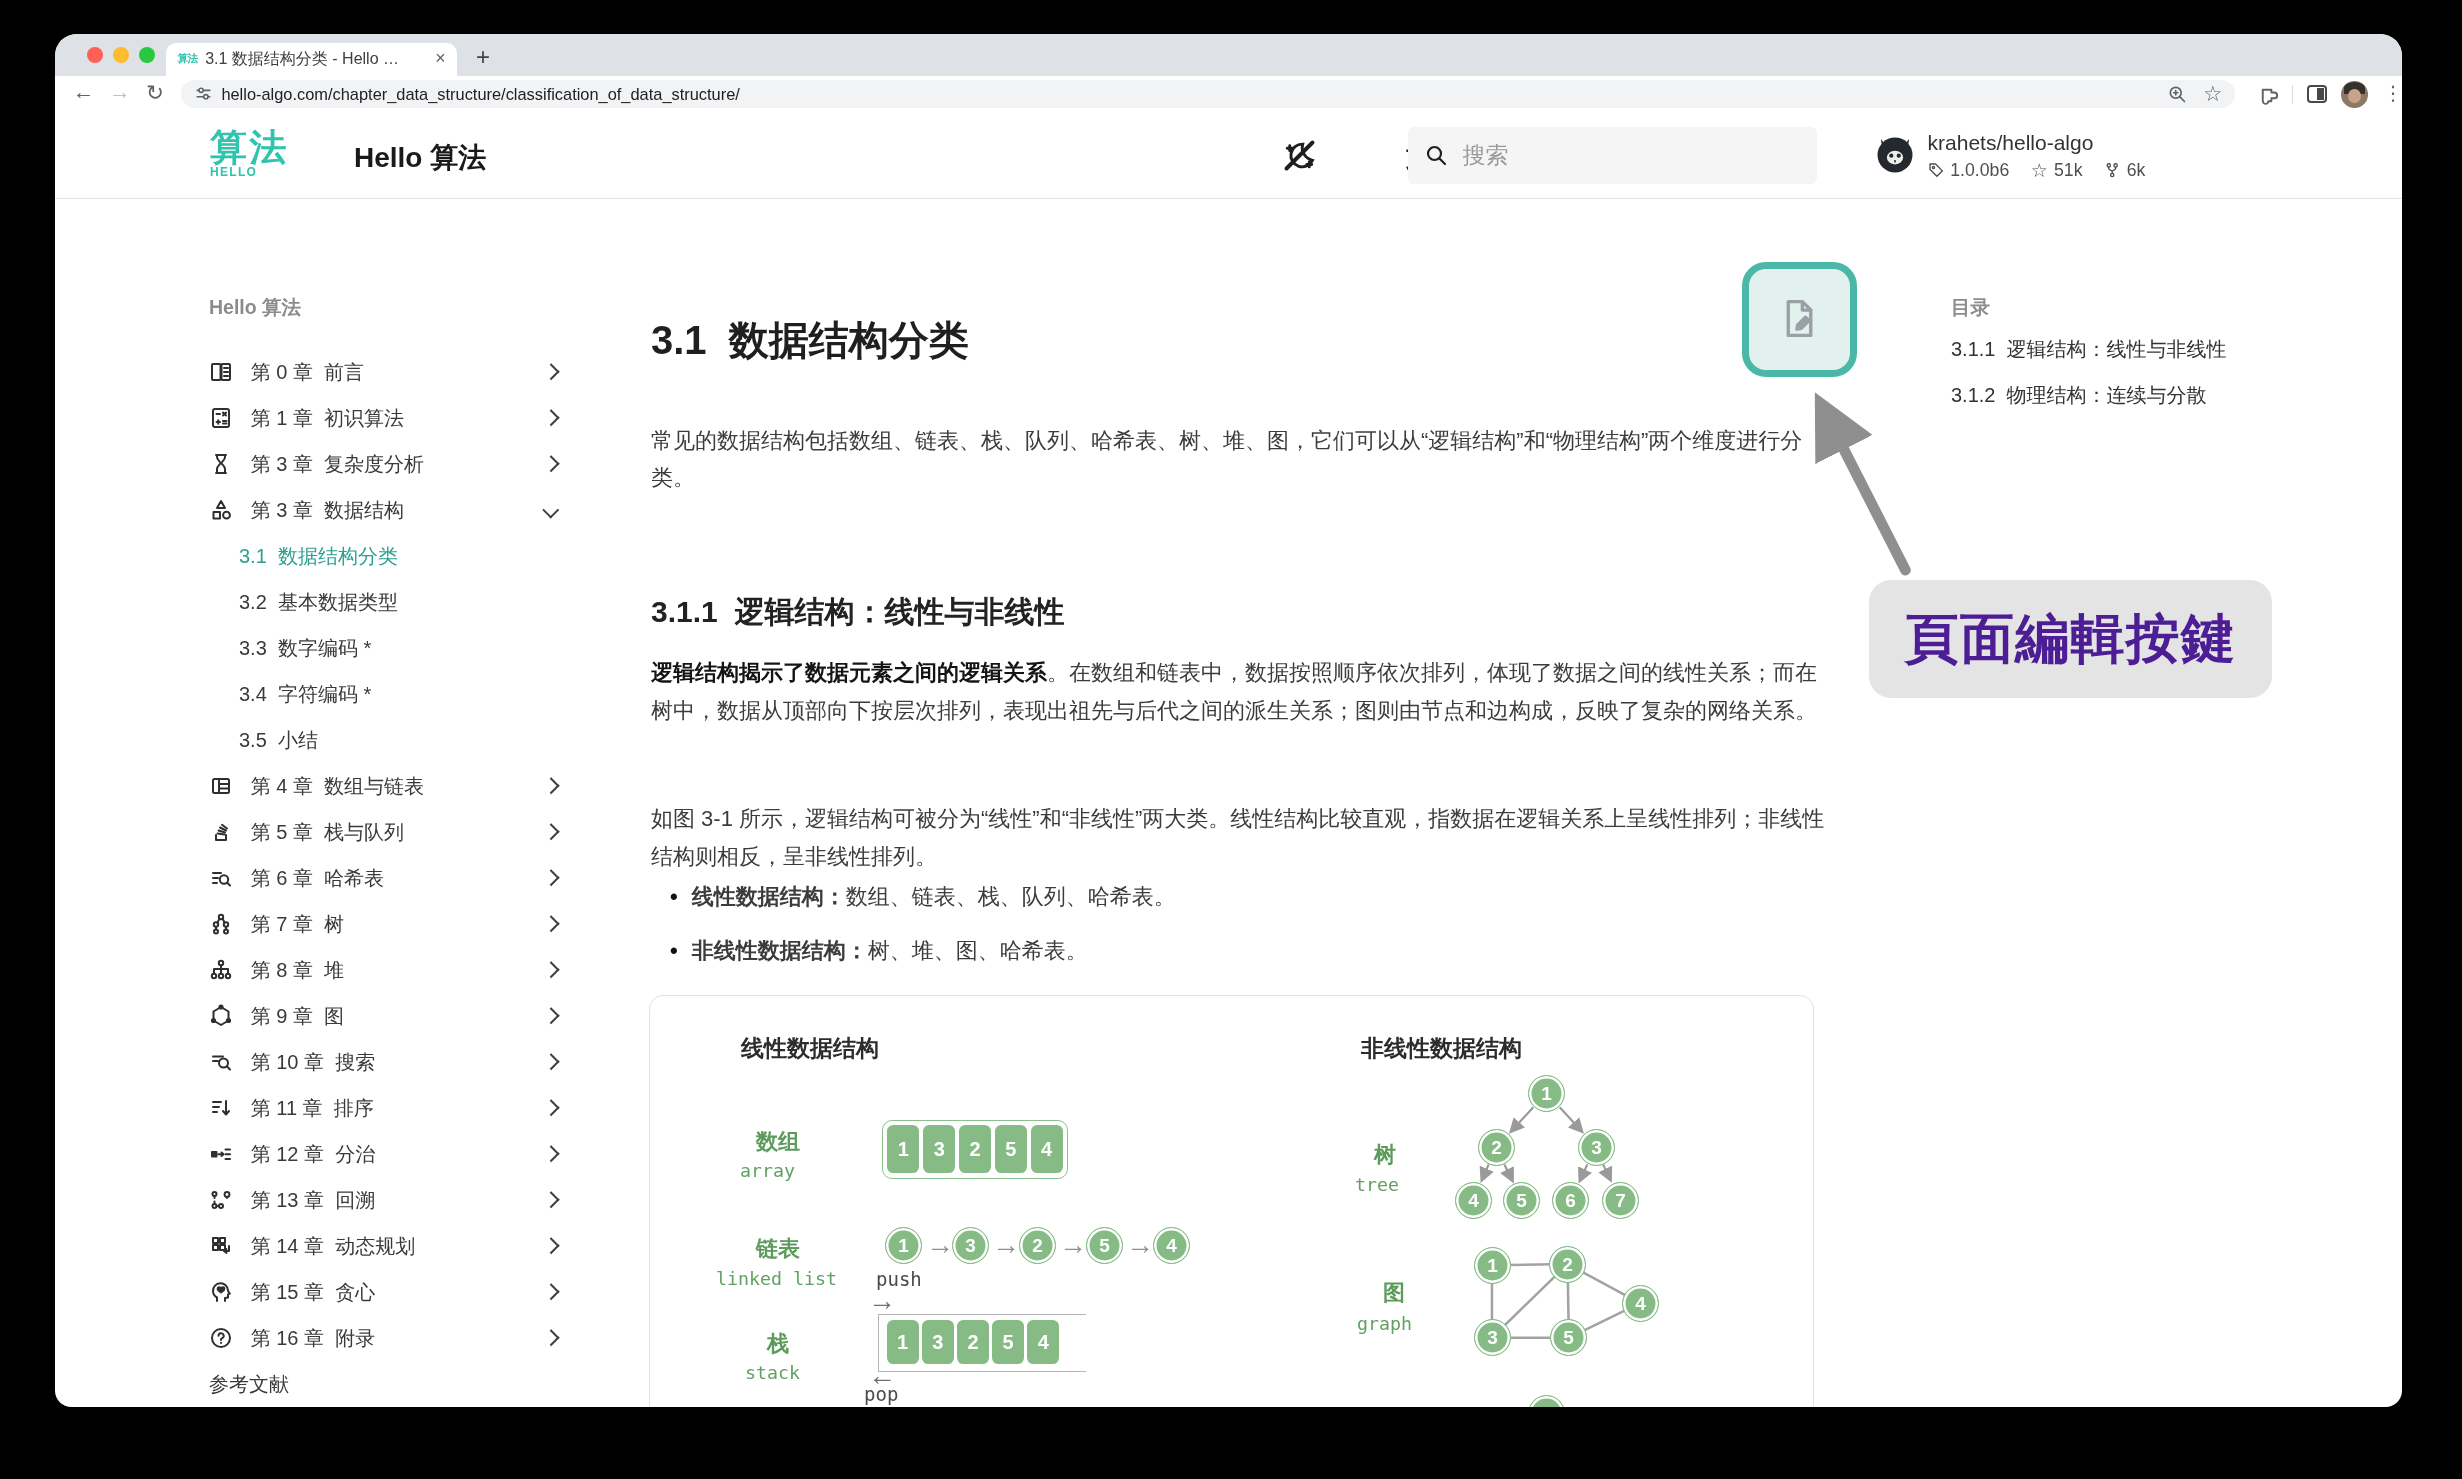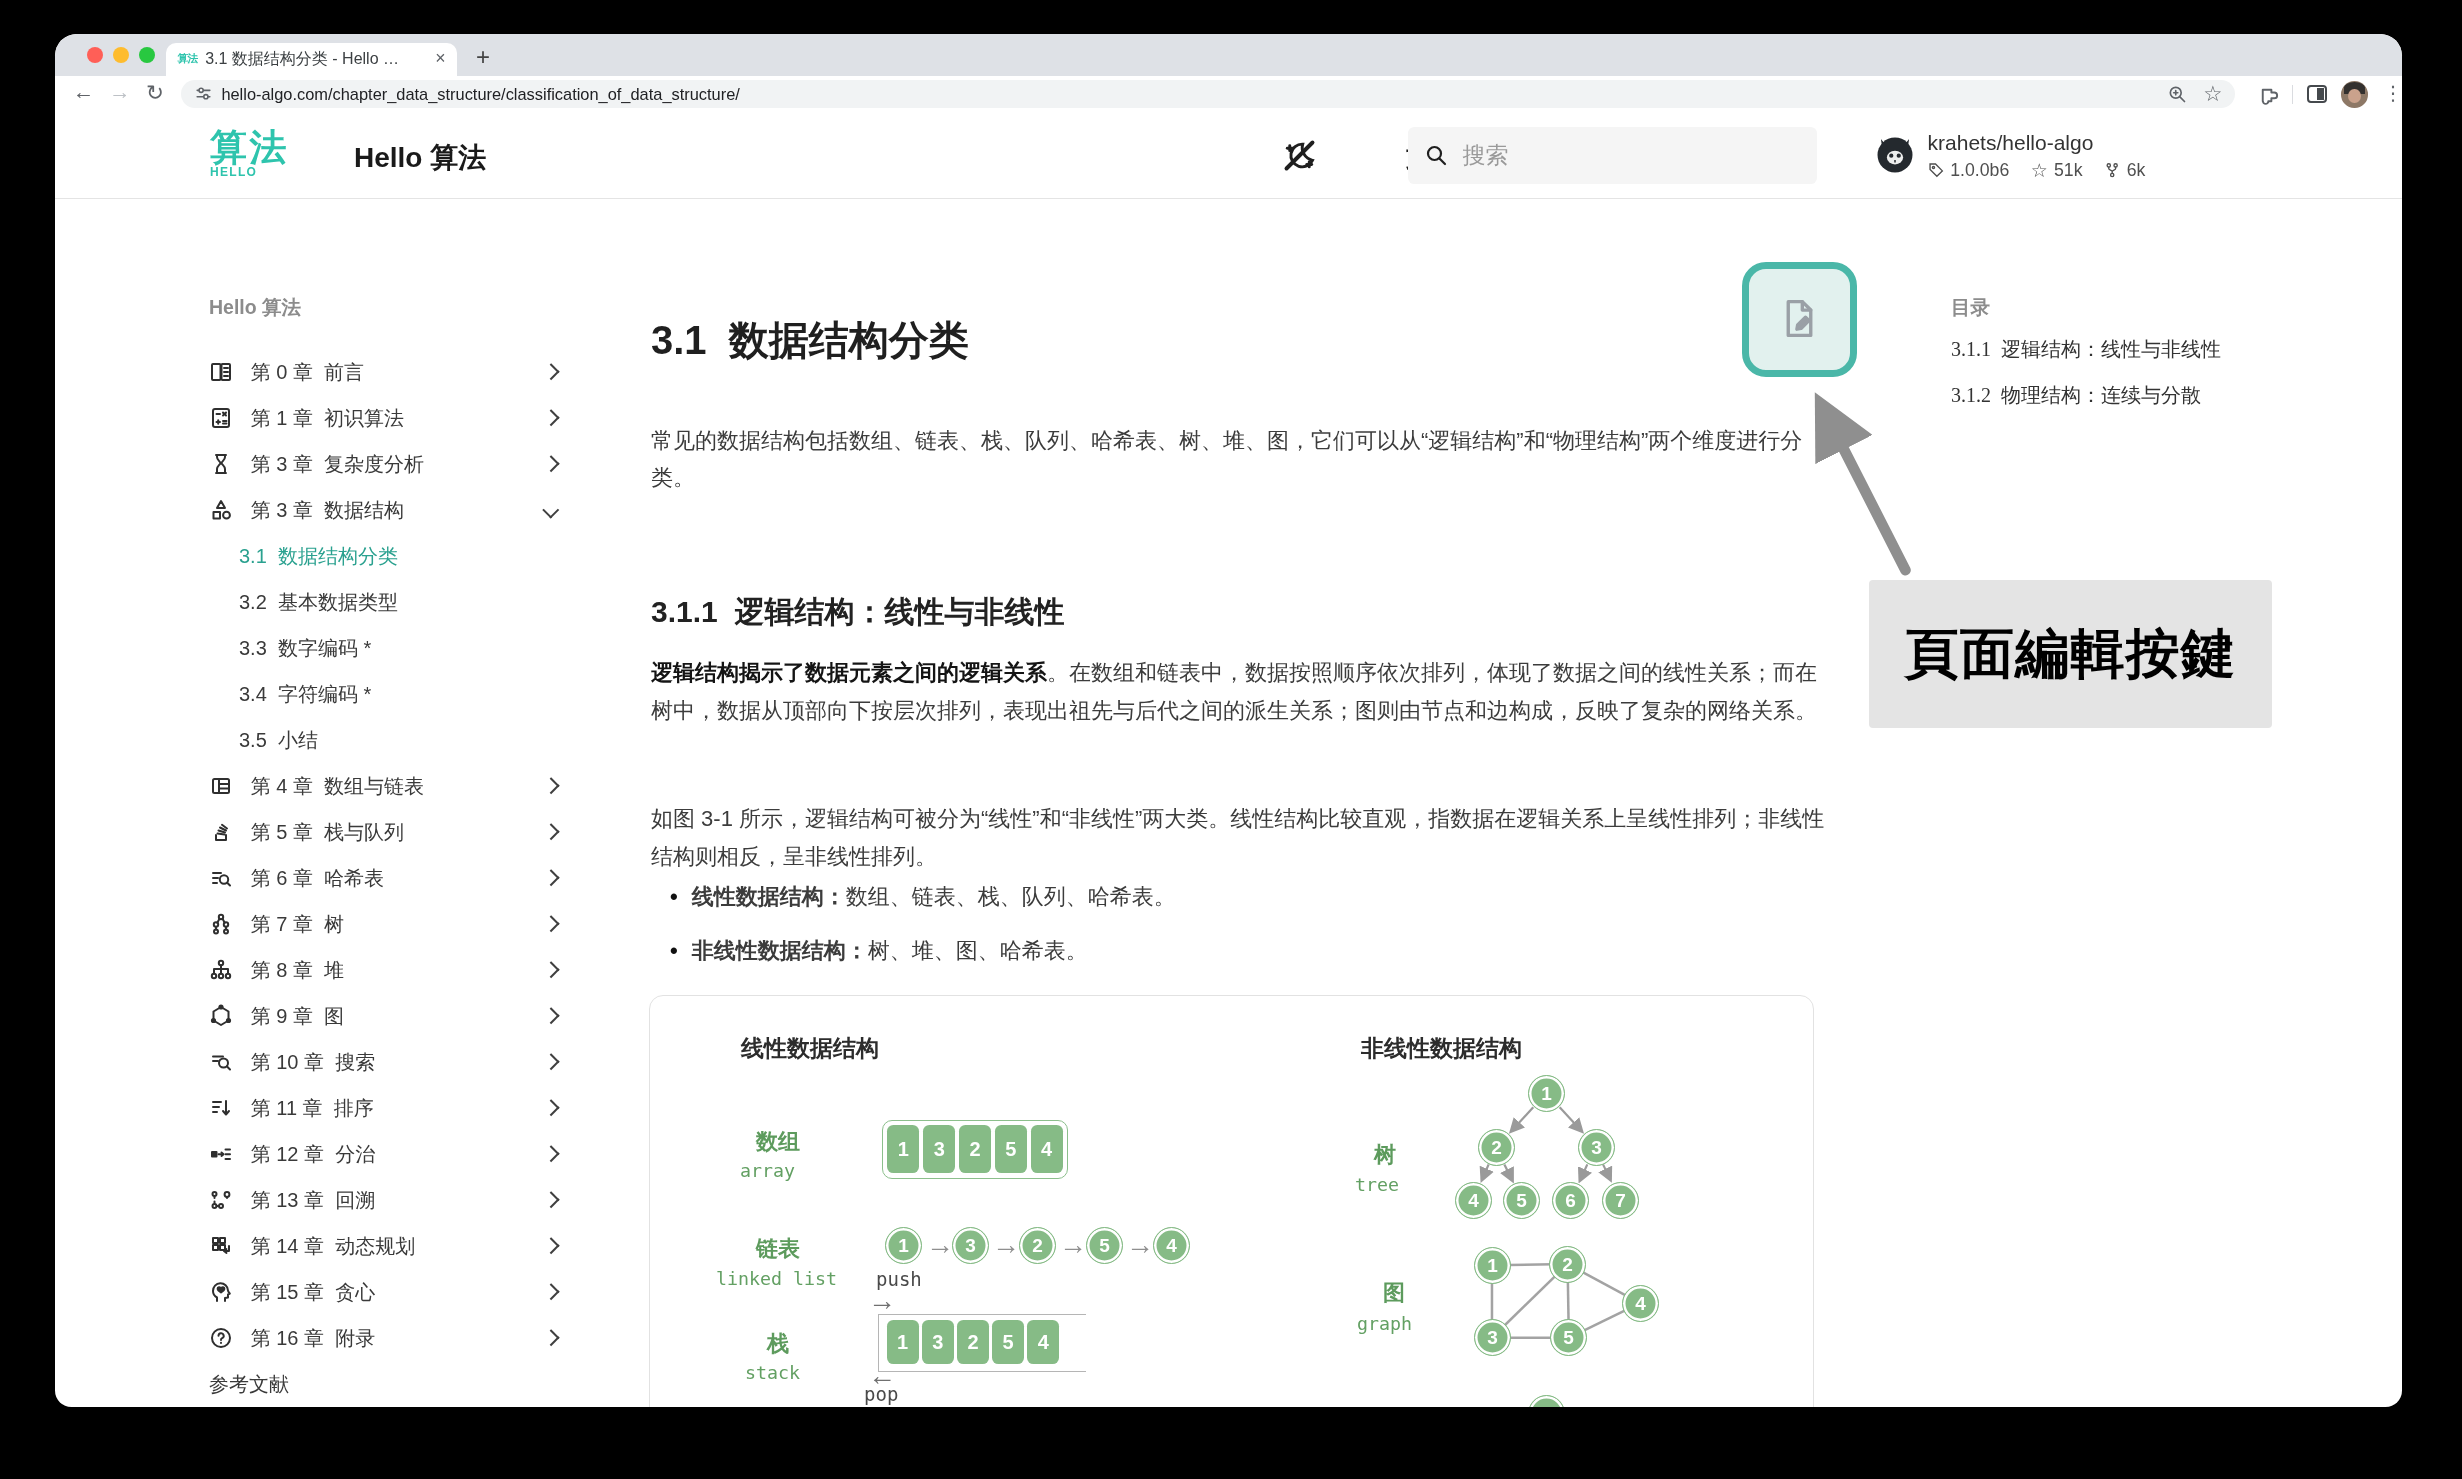--- a/index.html
+++ b/index.html
@@ -69,24 +69,24 @@
   #para1{top:598px;line-height:38px;}
   #para2{top:744px;line-height:38px;}
   .para b{color:#141414;}
   #bullets{position:absolute;left:615px;top:844px;width:1154px;}
   .bullet{font-size:22px;line-height:37px;color:#3c3c3c;margin-bottom:17px;display:flex;}
   .bullet::before{content:"•";font-weight:bold;color:#111;margin-right:14px;}
   
   #edit-btn{position:absolute;left:1687px;top:228px;width:115px;height:115px;box-sizing:border-box;
             border:7px solid #4ab7a8;border-radius:24px;background:#e2f1ee;display:flex;align-items:center;justify-content:center;}
   #annot-arrow{position:absolute;left:1715px;top:328px;pointer-events:none;}
-  #annot-label{position:absolute;left:1814px;top:546px;width:403px;height:148px;background:#e4e4e4;border-radius:4px;
-               display:flex;align-items:center;justify-content:center;font-size:54px;font-weight:bold;color:#000000;letter-spacing:1.3px;}
-  
-  #toc{position:absolute;left:1896px;top:260px;font-family:Liberation Serif, serif;}
+  #annot-label{position:absolute;left:1814px;top:546px;width:403px;height:118px;background:#e4e4e4;border-radius:22px;
+               display:flex;align-items:center;justify-content:center;font-size:54px;font-weight:bold;color:#4c1d95;letter-spacing:1.3px;}
+  
+  #toc{position:absolute;left:1896px;top:260px;}
   #toc-title{font-size:19.5px;font-weight:bold;color:#8c8c8c;margin-bottom:14px;}
   .toc-item{font-size:20px;color:#333;line-height:28px;margin-bottom:18.3px;}
   
   #fig{position:absolute;left:594px;top:961px;width:1165px;height:530px;background:#fff;border:1.3px solid #e2e2e2;border-radius:14px;box-sizing:border-box;}
   .fig-title{position:absolute;font-size:23px;font-weight:bold;color:#2c2c2c;}
   .zh-label{position:absolute;font-size:22px;font-weight:bold;color:#5d9b5d;}
   .en-label{position:absolute;font-size:18.3px;color:#63a063;font-family:"DejaVu Sans Mono",monospace;}
   .abox{position:absolute;border:1.9px solid #8cbf8c;border-radius:10px;background:#fff;display:flex;gap:3.8px;padding:4.4px;box-sizing:border-box;}
   .acell{width:32px;height:48px;background:#86bb86;border-radius:6.3px;color:#fff;font-weight:bold;font-size:20px;
          display:flex;align-items:center;justify-content:center;}

